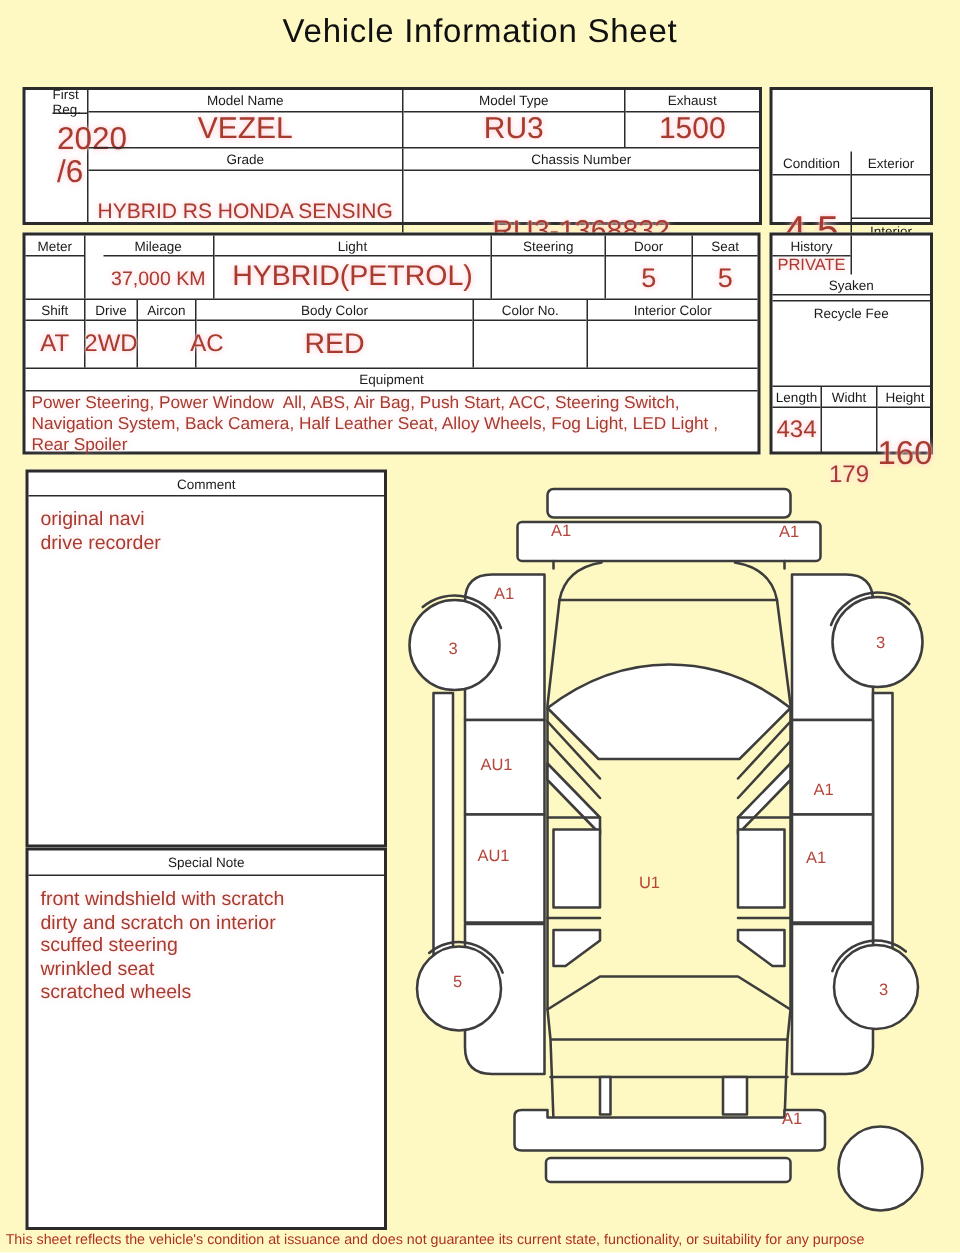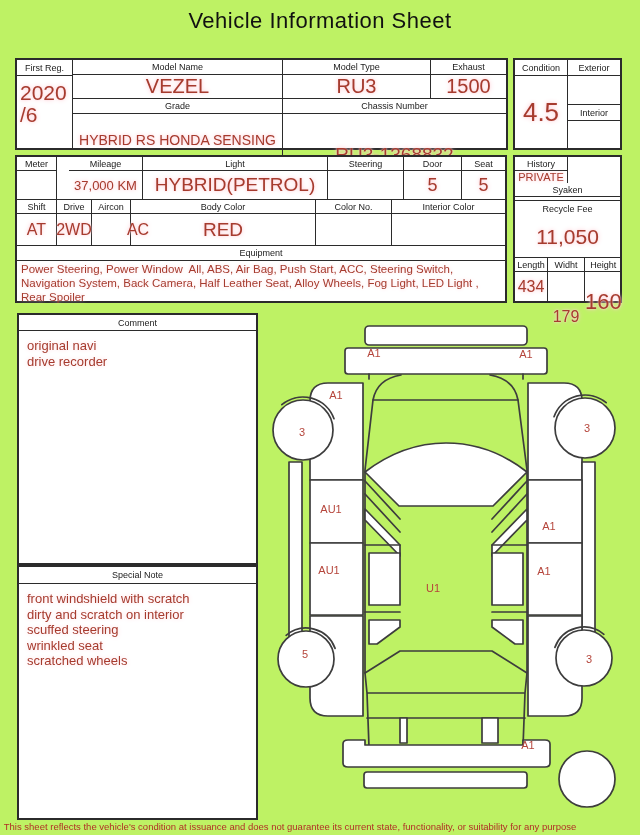--- a/index.html
+++ b/index.html
@@ -1,16 +1,16 @@
 <!DOCTYPE html>
 <html><head>
 <meta charset="utf-8">
 <style>
   html,body{margin:0;padding:0;background:#fff;}
-  .sheet{position:relative;width:640px;height:835px;background:#bef264;
+  .sheet{position:relative;width:640px;height:835px;background:#fef9c3;
          font-family:"Liberation Sans",sans-serif;color:#1a1a1a;overflow:hidden;}
   .abs{position:absolute;}
   .box{position:absolute;border:2px solid #2b2b2b;background:#fff;box-sizing:border-box;}
   .row{display:flex;}
   .cell{display:flex;flex-direction:column;box-sizing:border-box;}
   .hdr{font-size:9px;color:#1a1a1a;display:flex;align-items:center;justify-content:center;
        border-bottom:1px solid #2b2b2b;flex:none;}
   .v{flex:1;display:flex;align-items:center;justify-content:center;}
   .red{color:#a63b2e;text-shadow:0 0 5px #ffc6cf,0 0 2px #ffe0e4;}
   .br{border-right:1px solid #2b2b2b;}
@@ -29,21 +29,21 @@
 </style>
 </head>
 <body>
 
 <div class="sheet">
 
   <div class="title">Vehicle Information Sheet</div>
 
   <div class="box" style="left:15px;top:58px;width:493px;height:92px;">
     <div class="row" style="height:100%;">
-      <div class="cell br" style="width:56px;flex:none;">
+      <div class="cell br" style="width:42px;flex:none;padding-left:18px;">
         <div class="hdr" style="height:15px;">First Reg.</div>
         <div class="red" style="flex:1;font-size:21px;line-height:22px;white-space:pre-line;padding:6px 0 0 3px;">2020
 /6</div>
       </div>
       <div style="flex:1;display:flex;flex-direction:column;">
         <div class="row bb" style="height:47px;">
           <div class="cell br" style="width:210px;flex:none;">
             <div class="hdr" style="height:14px;">Model Name</div>
             <div class="v red" style="font-size:20px;">VEZEL</div>
           </div>
@@ -64,21 +64,21 @@
           <div class="cell" style="flex:1;gap:30px;">
             <div class="hdr" style="height:14px;">Chassis Number</div>
             <div class="v red" style="font-size:19px;">RU3-1368832</div>
           </div>
         </div>
       </div>
     </div>
   </div>
 
   <div class="box" style="left:513px;top:58px;width:109px;height:92px;">
-    <div class="row" style="height:100%;">
+    <div class="row" style="height:100%;margin-top:41px;">
       <div class="cell br" style="width:53px;flex:none;">
         <div class="hdr" style="height:15px;">Condition</div>
         <div class="v red" style="font-size:26px;">4.5</div>
       </div>
       <div class="cell" style="flex:1;">
         <div class="hdr" style="height:15px;">Exterior</div>
         <div class="bb" style="height:28px;"></div>
         <div class="hdr" style="height:15px;">Interior</div>
         <div style="flex:1;"></div>
       </div>
@@ -148,21 +148,20 @@
         <div class="hdr" style="height:13px;">History</div>
         <div class="v red" style="font-size:11px;">PRIVATE</div>
       </div>
       <div class="cell" style="flex:1;">
         <div class="hdr" style="height:13px;">Syaken</div>
         <div class="v red"></div>
       </div>
     </div>
     <div class="cell bb" style="height:57px;">
       <div style="height:15px;font-size:9px;display:flex;align-items:center;justify-content:center;">Recycle Fee</div>
-      <div class="v red" style="font-size:21px;">11,050</div>
     </div>
     <div class="row" style="flex:1;height:44px;">
       <div class="cell br" style="width:33px;flex:none;">
         <div class="hdr" style="height:13px;">Length</div>
         <div class="v red" style="font-size:16px;">434</div>
       </div>
       <div class="cell br" style="width:37px;flex:none;gap:36px;">
         <div class="hdr" style="height:13px;">Widht</div>
         <div class="v red" style="font-size:16px;">179</div>
       </div>

